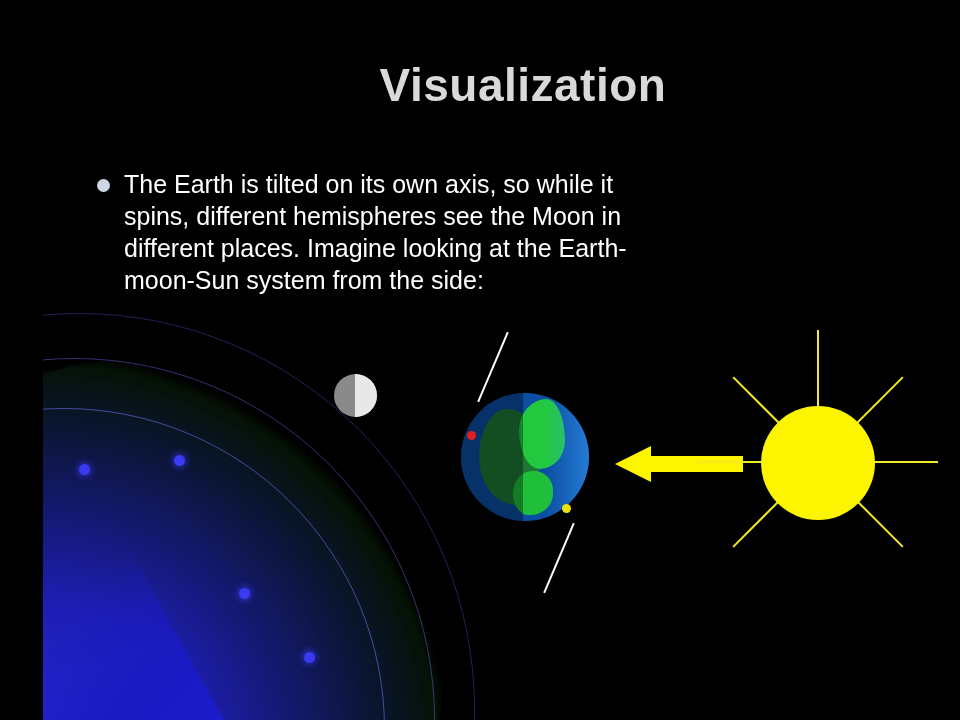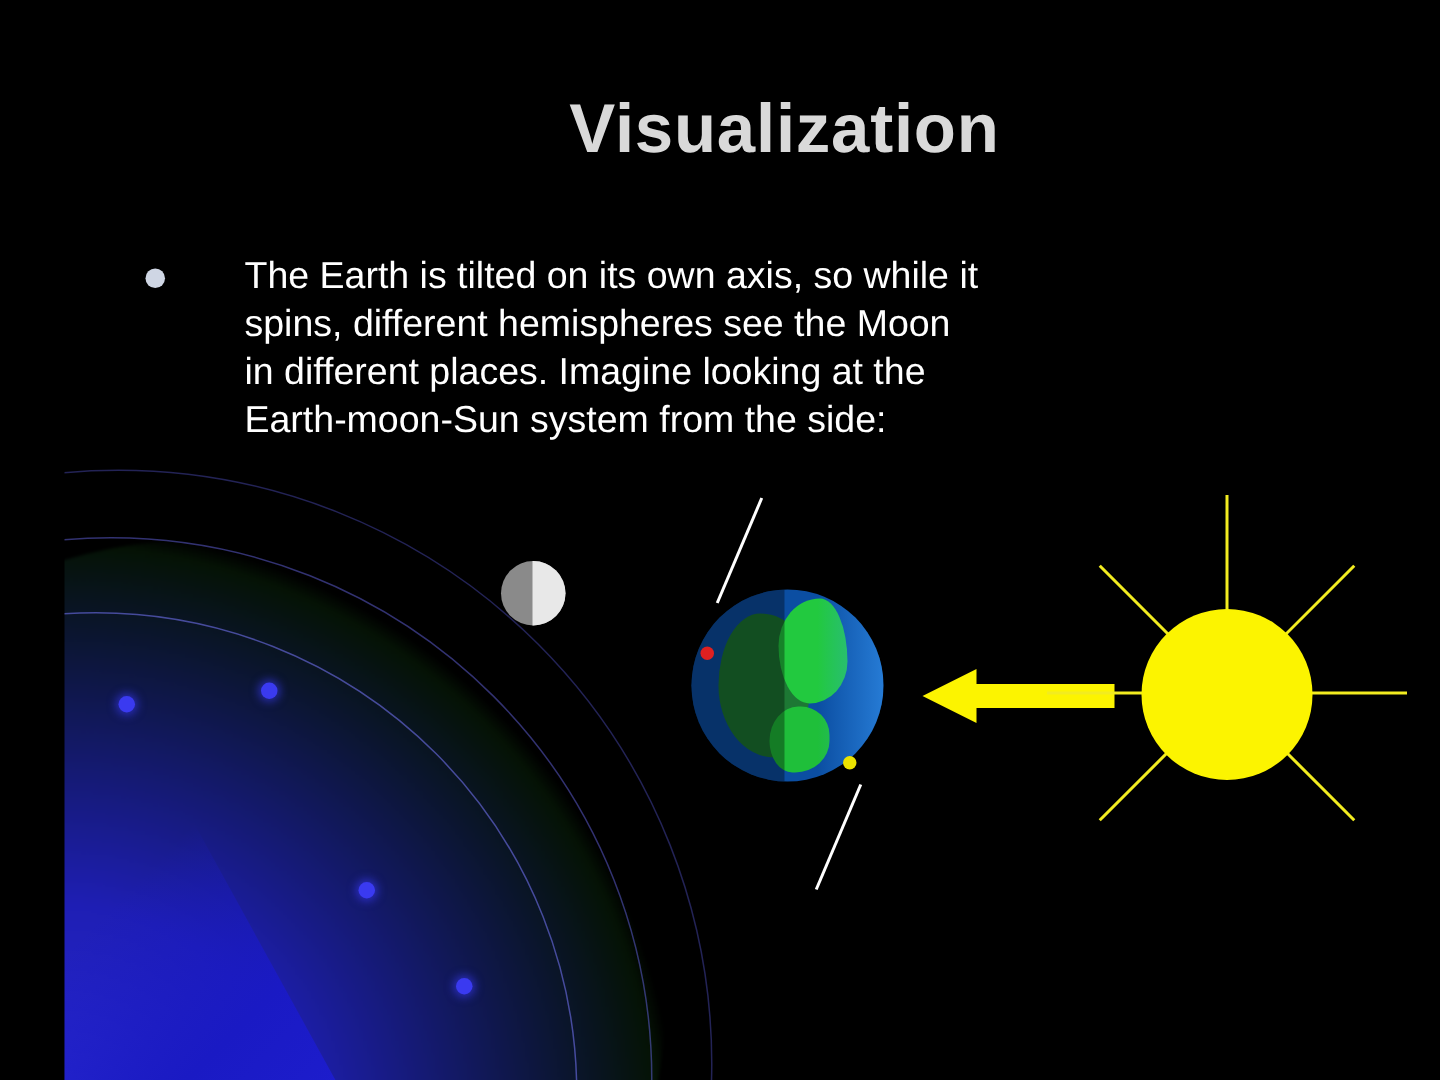--- a/index.html
+++ b/index.html
@@ -77,21 +77,20 @@
   
   .body-block {
     position: absolute;
     top: 168px;
     left: 54px;
     width: 560px;
   }
   .bullet-row {
     display: flex;
     align-items: flex-start;
-    gap: 39px;
   }
   .bullet-mark {
     width: 13px;
     height: 13px;
     border-radius: 50%;
     background: #cfd6e4;
     margin-top: 11px;
     margin-right: 14px;
     flex: none;
   }

